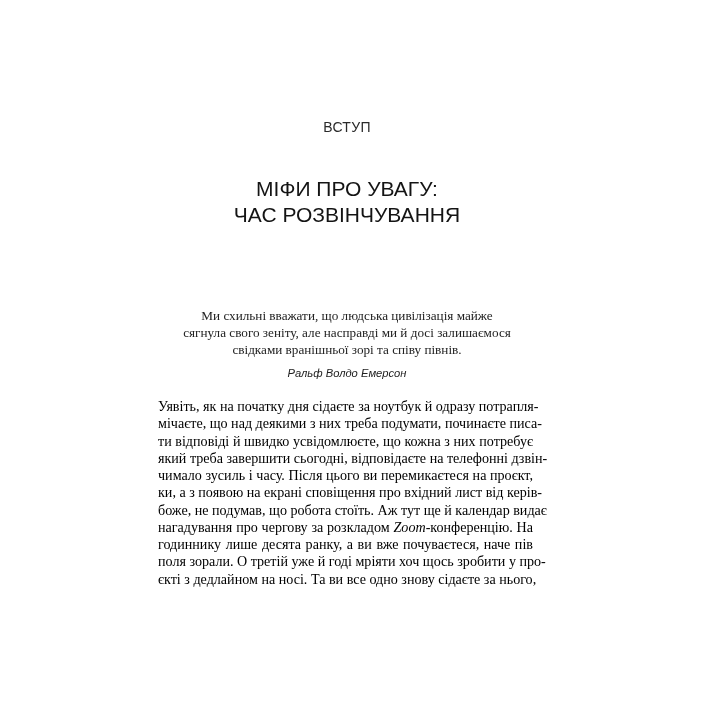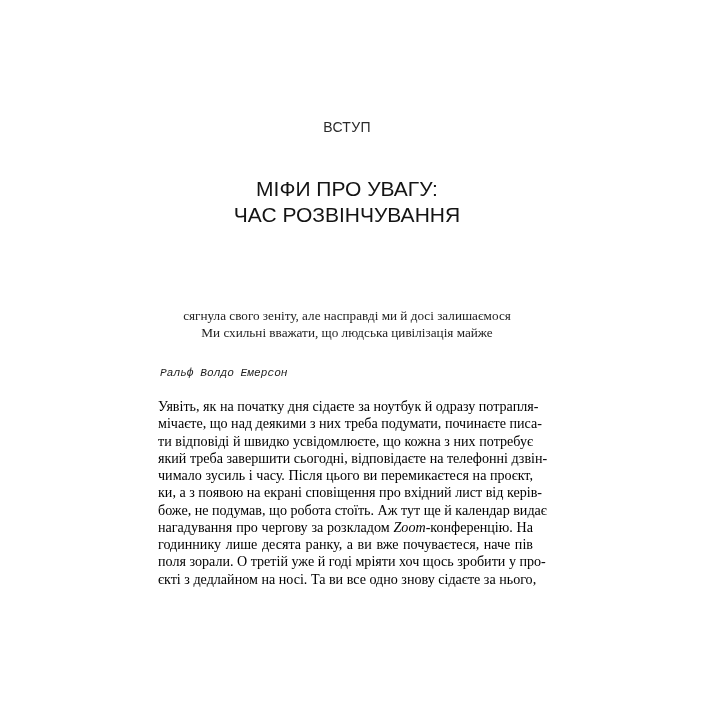--- a/index.html
+++ b/index.html
@@ -51,21 +51,22 @@
       font-family: "Liberation Serif", serif;
       font-size: 13.2px;
       line-height: 16.8px;
       color: #222;
     }
     .epigraph .line { display: block; white-space: nowrap; }
     .epigraph-author {
       position: absolute;
       left: 160px; width: 374px;
       top: 365px;
-      font-family: Liberation Mono, monospace;
+      text-align: center;
+      font-family: Liberation Sans, sans-serif;
       font-style: italic;
       font-size: 11.2px;
       line-height: 16px;
       color: #222;
     }
     .body-text {
       position: absolute;
       left: 158px;
       width: 375px;
       top: 398px;
@@ -90,22 +91,23 @@
 <div class="page">
 
   <div class="section-label">ВСТУП</div>
 
   <h1 class="chapter-title">
     <span>МІФИ ПРО УВАГУ:</span>
     <span>ЧАС РОЗВІНЧУВАННЯ</span>
   </h1>
 
   <div class="epigraph">
+    <span class="line">Ми схильні вважати, що людська цивілізація майже</span>
     <span class="line">сягнула свого зеніту, але насправді ми й досі залишаємося</span>
-    <span class="line">Ми схильні вважати, що людська цивілізація майже</span>
+    <span class="line">свідками вранішньої зорі та співу півнів.</span>
   </div>
   <div class="epigraph-author">Ральф Волдо Емерсон</div>
 
   <div class="body-text">
     <span class="line first">Уявіть, як на початку дня сідаєте за ноутбук й одразу потрапля-</span>
     <span class="line">мічаєте, що над деякими з них треба подумати, починаєте писа-</span>
     <span class="line">ти відповіді й швидко усвідомлюєте, що кожна з них потребує</span>
     <span class="line">який треба завершити сьогодні, відповідаєте на телефонні дзвін-</span>
     <span class="line">чимало зусиль і часу. Після цього ви перемикаєтеся на проєкт,</span>
     <span class="line">ки, а з появою на екрані сповіщення про вхідний лист від керів-</span>

